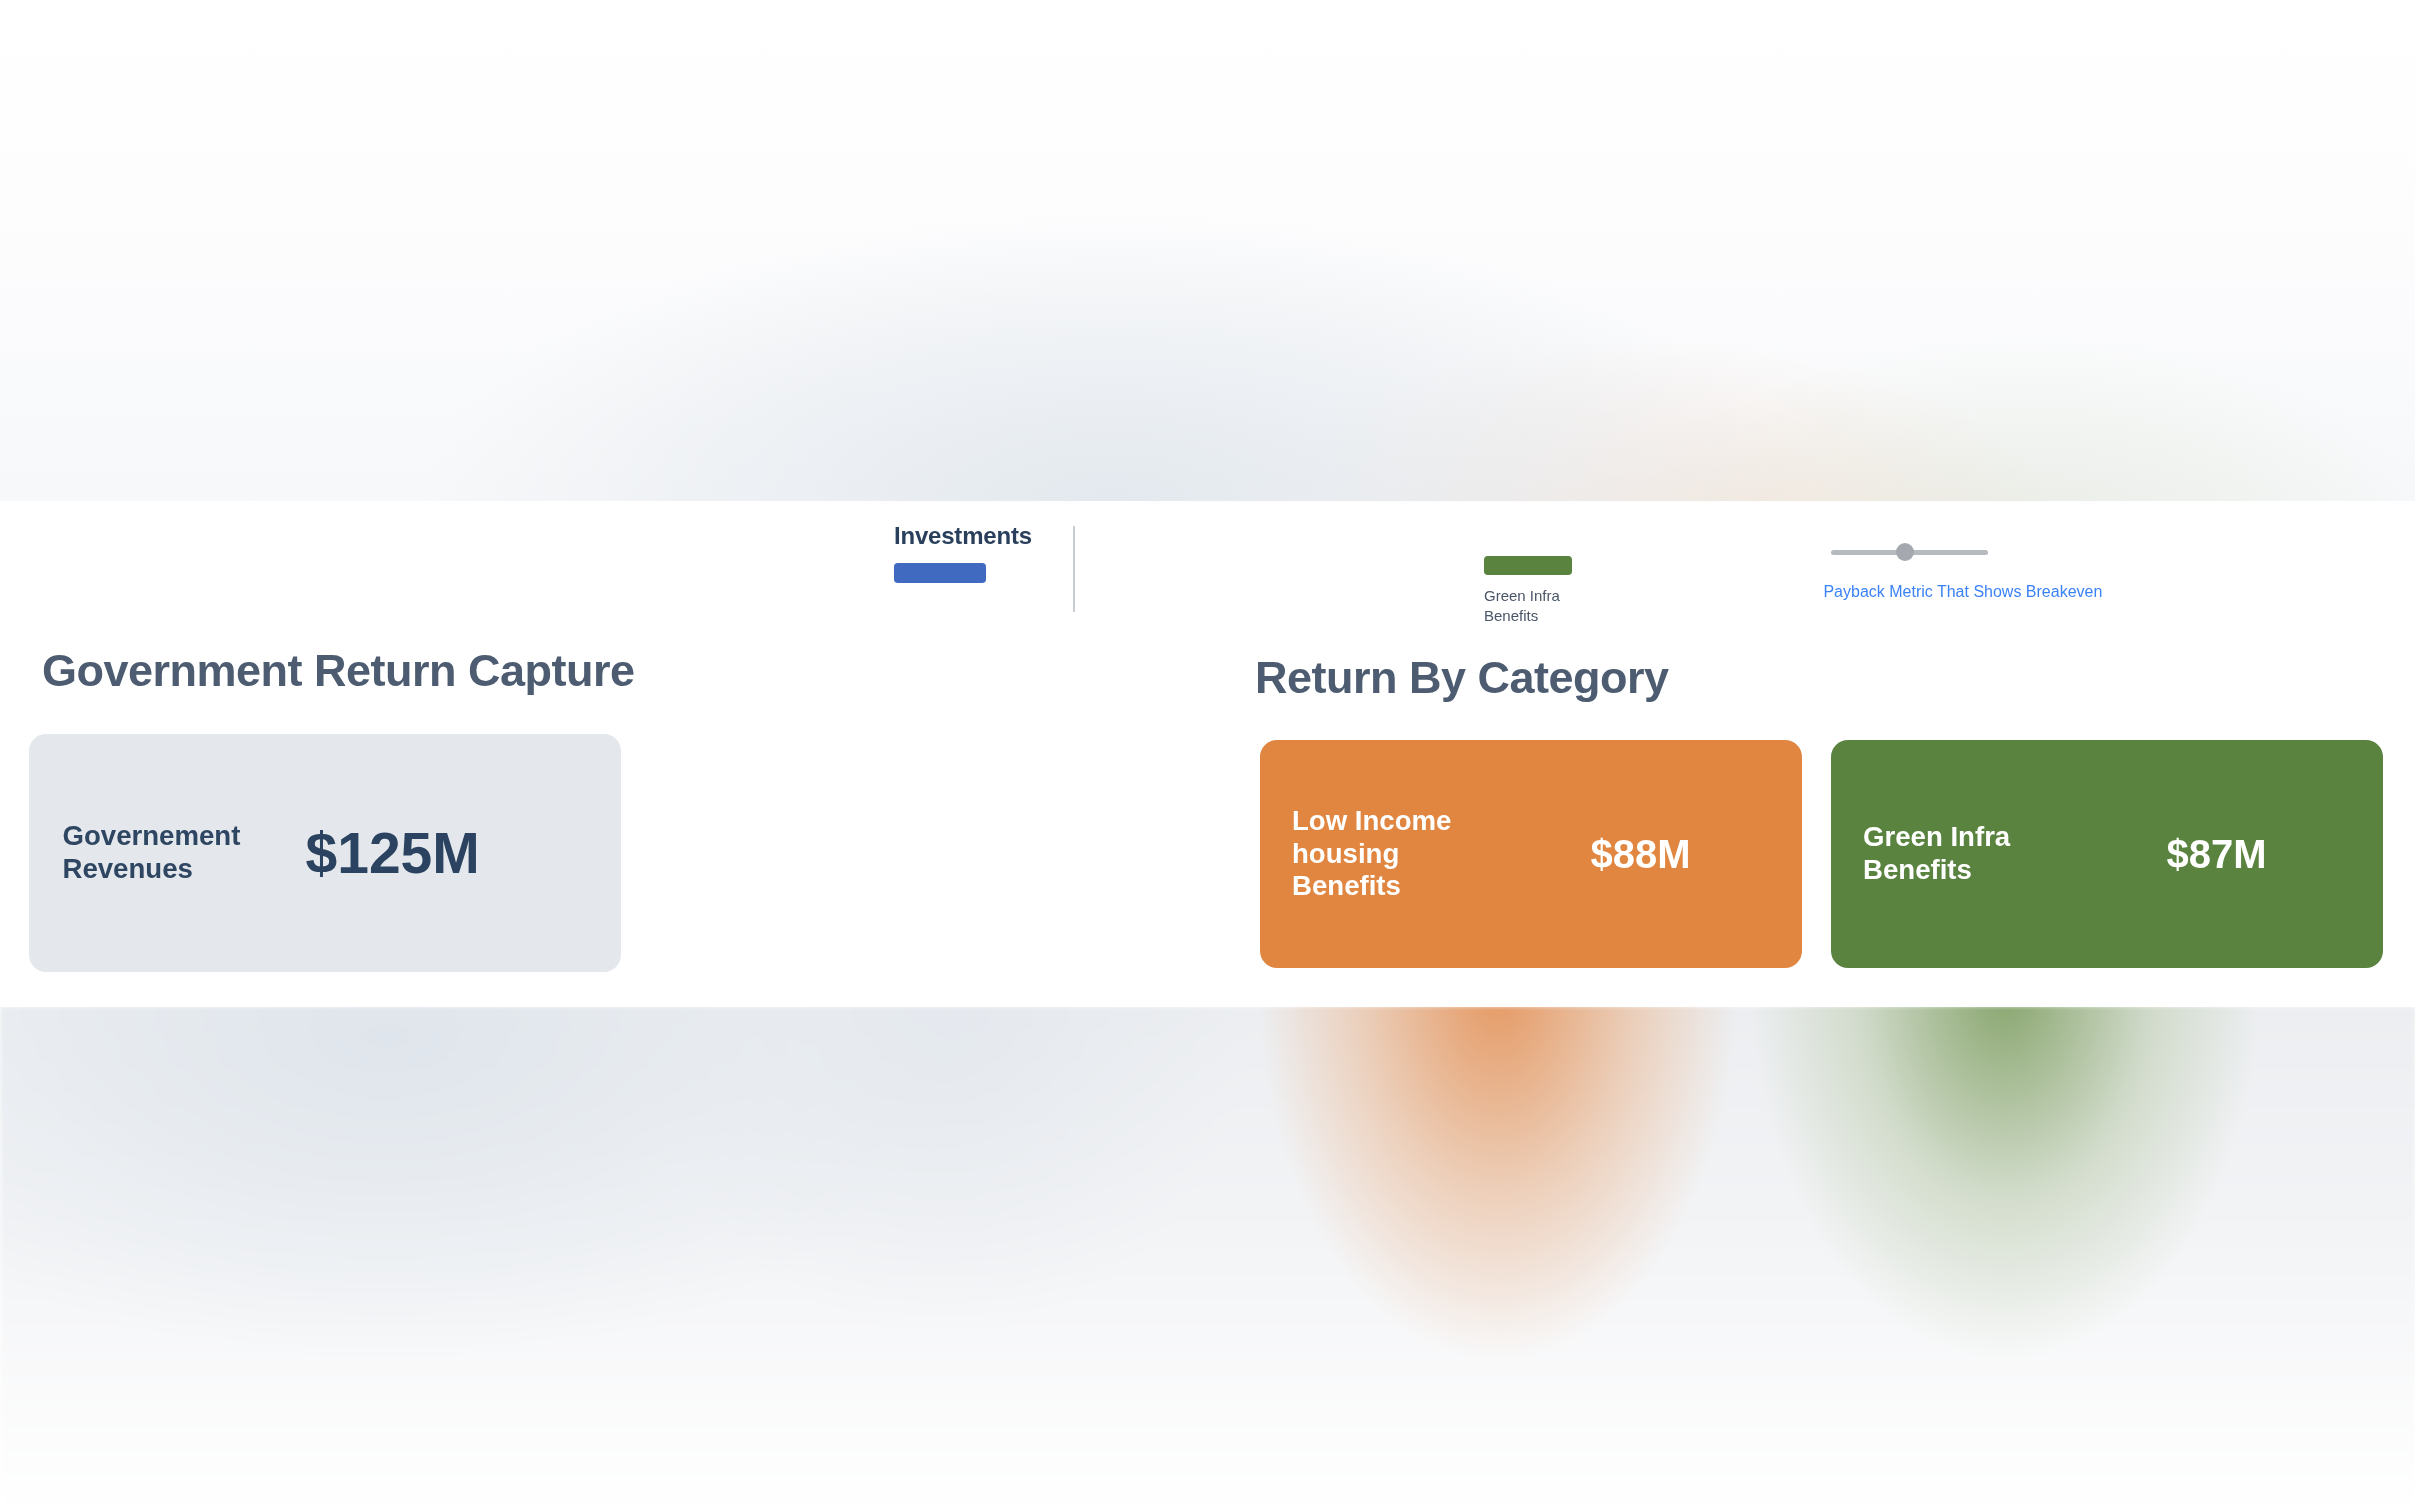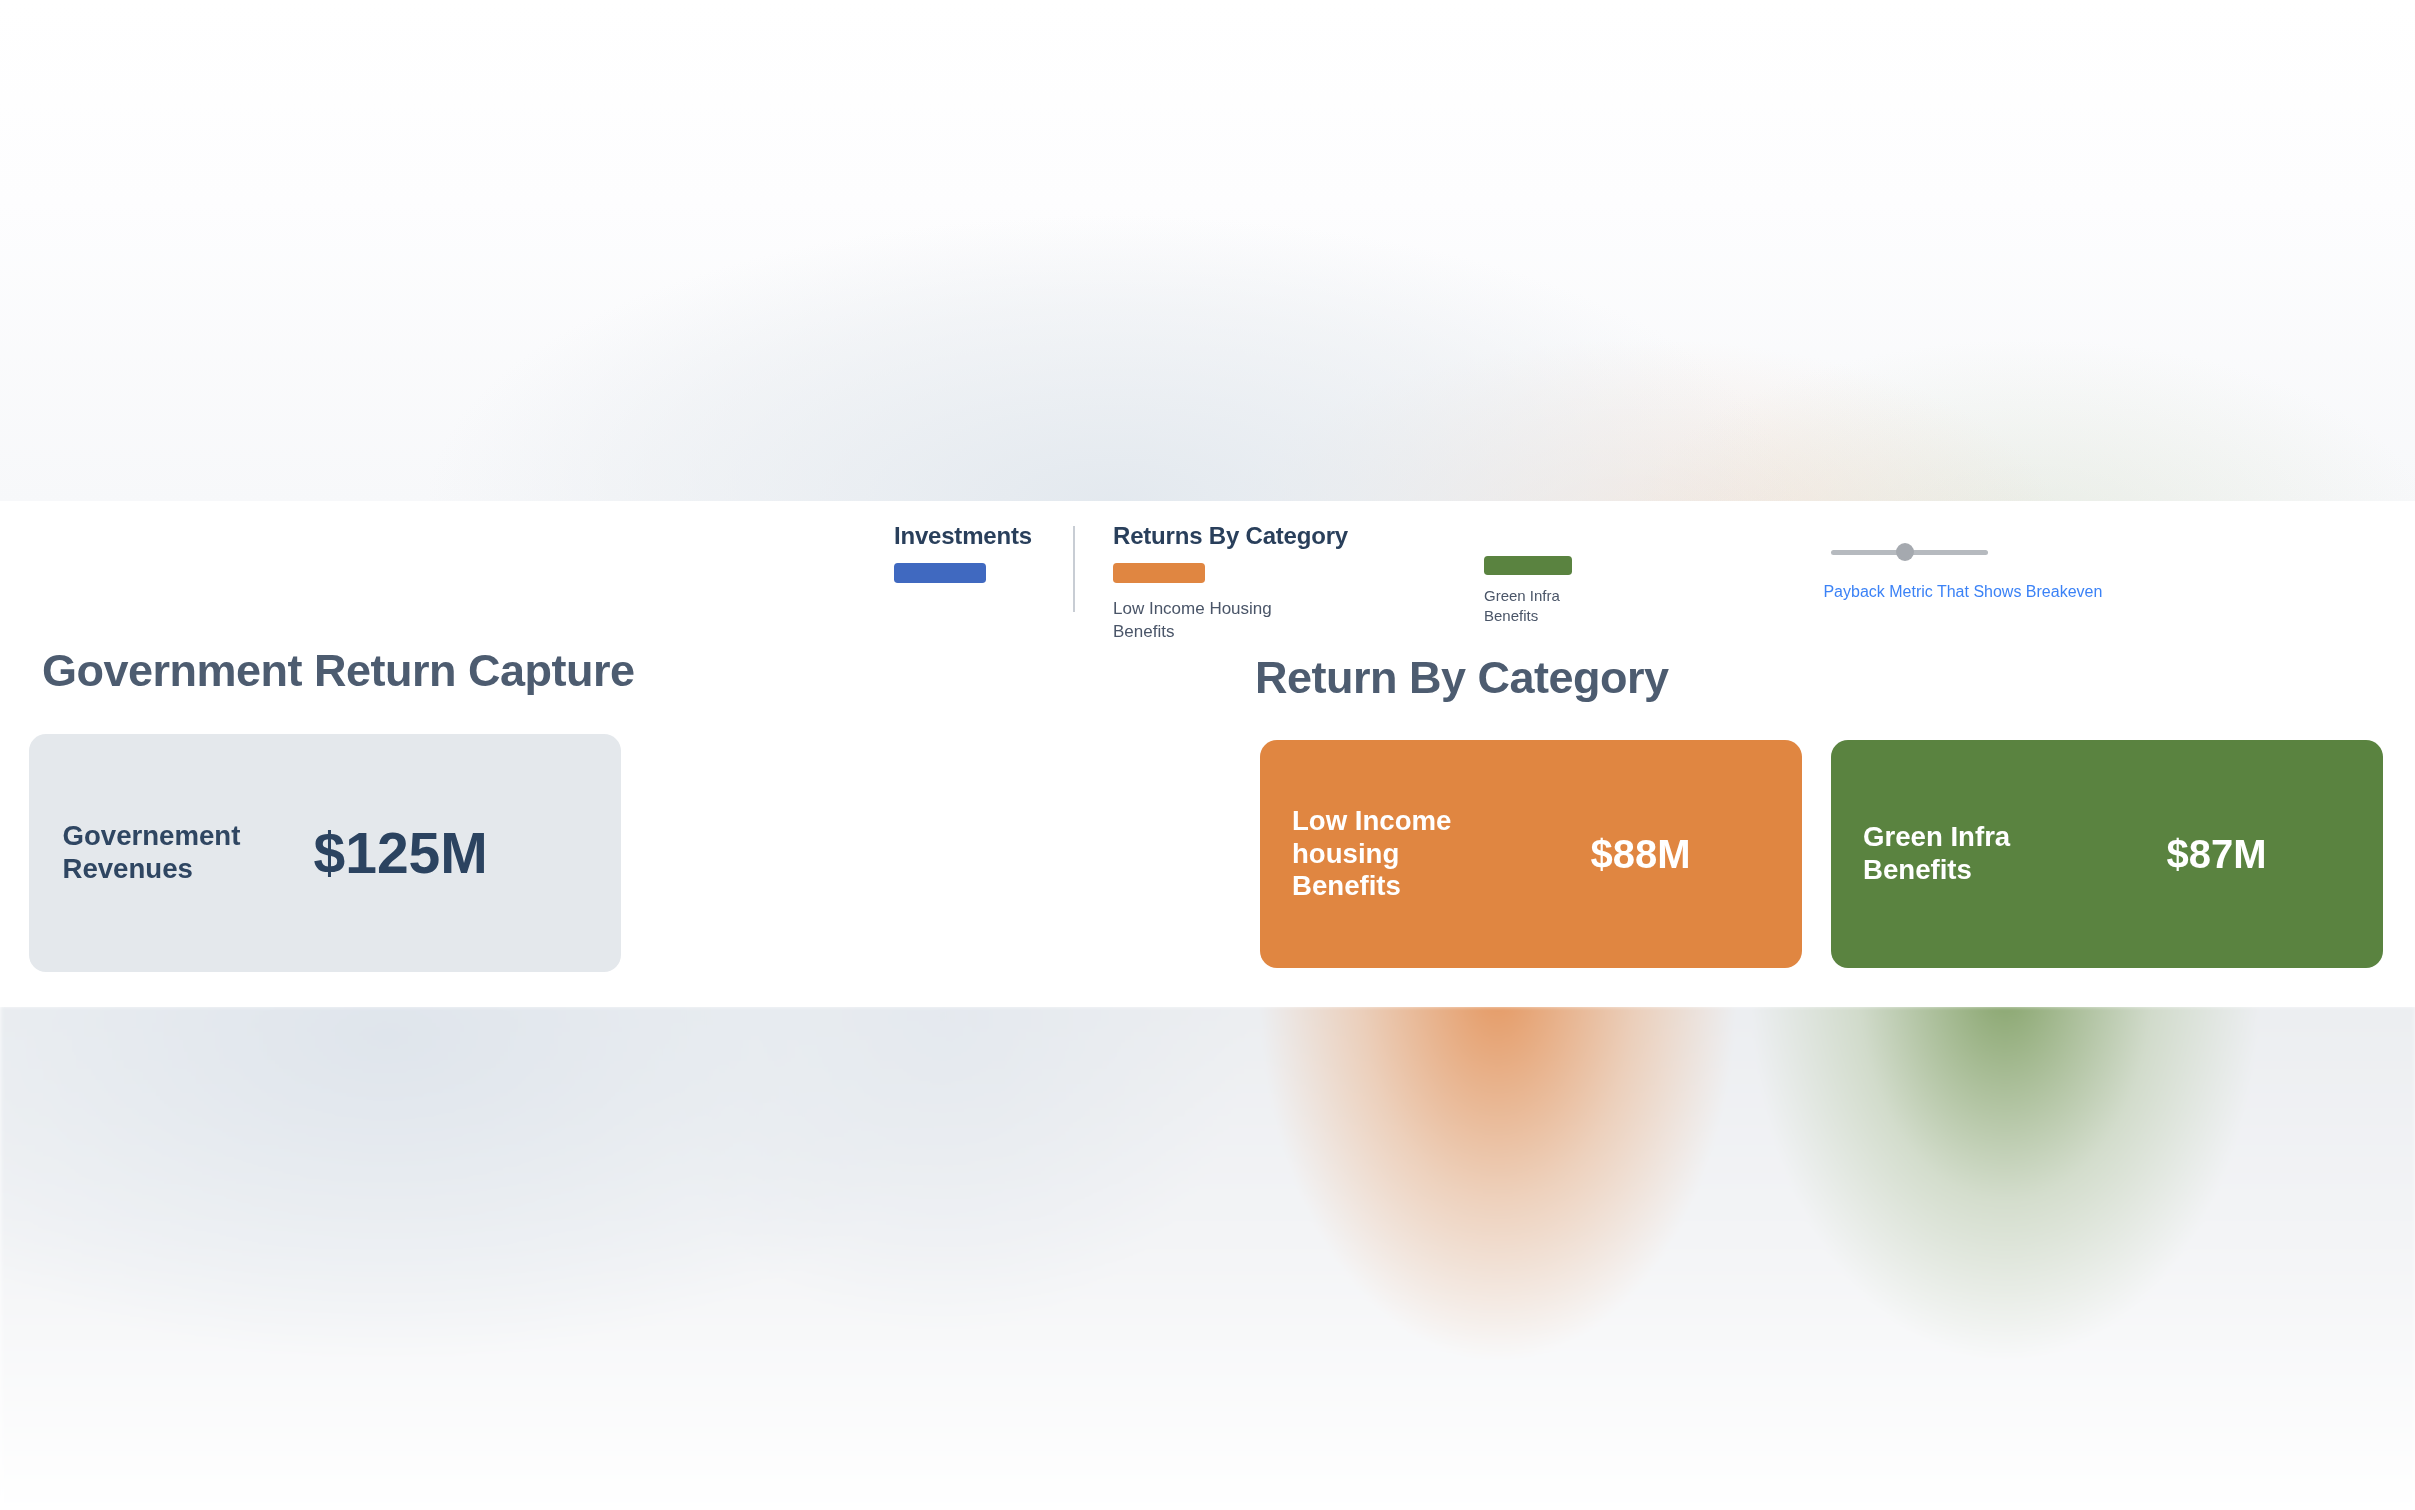--- a/index.html
+++ b/index.html
@@ -166,21 +166,20 @@
     line-height: 1;
   }
 
   
   .card.grey {
     top: 734px;
     height: 238px;
     background: #e4e8ec;
     padding-left: 34px;
     padding-right: 30px;
-    gap: 8px;
   }
   .card.grey .card-label {
     font-size: 27.6px;
     color: #2f4662;
     width: 243px;
     flex: none;
   }
   .card.grey .card-value {
     font-size: 57px;
     color: #2b4360;
@@ -226,25 +225,20 @@
 
     <div class="legend-strip">
 
       <div class="legend-group" style="left:894px;">
         <div class="legend-title">Investments</div>
         <div class="legend-swatch" style="background:#4069c0;"></div>
       </div>
 
       <div class="legend-divider"></div>
 
-      <div class="legend-group" style="left:1113px;">
-        <div class="legend-title">Returns By Category</div>
-        <div class="legend-swatch" style="background:#e08641;"></div>
-        <div class="legend-sub">Low Income Housing Benefits</div>
-      </div>
 
       <div class="legend-group" style="left:1484px; top:55px;">
         <div class="legend-swatch" style="margin-top:0; width:88px; height:19px; background:#5a8340;"></div>
         <div class="legend-sub" style="font-size:15px; line-height:20px; max-width:133px; margin-top:11.4px;">Green Infra Benefits</div>
       </div>
 
       <div class="slider-group">
         <div class="slider-track">
           <div class="slider-thumb"></div>
         </div>

